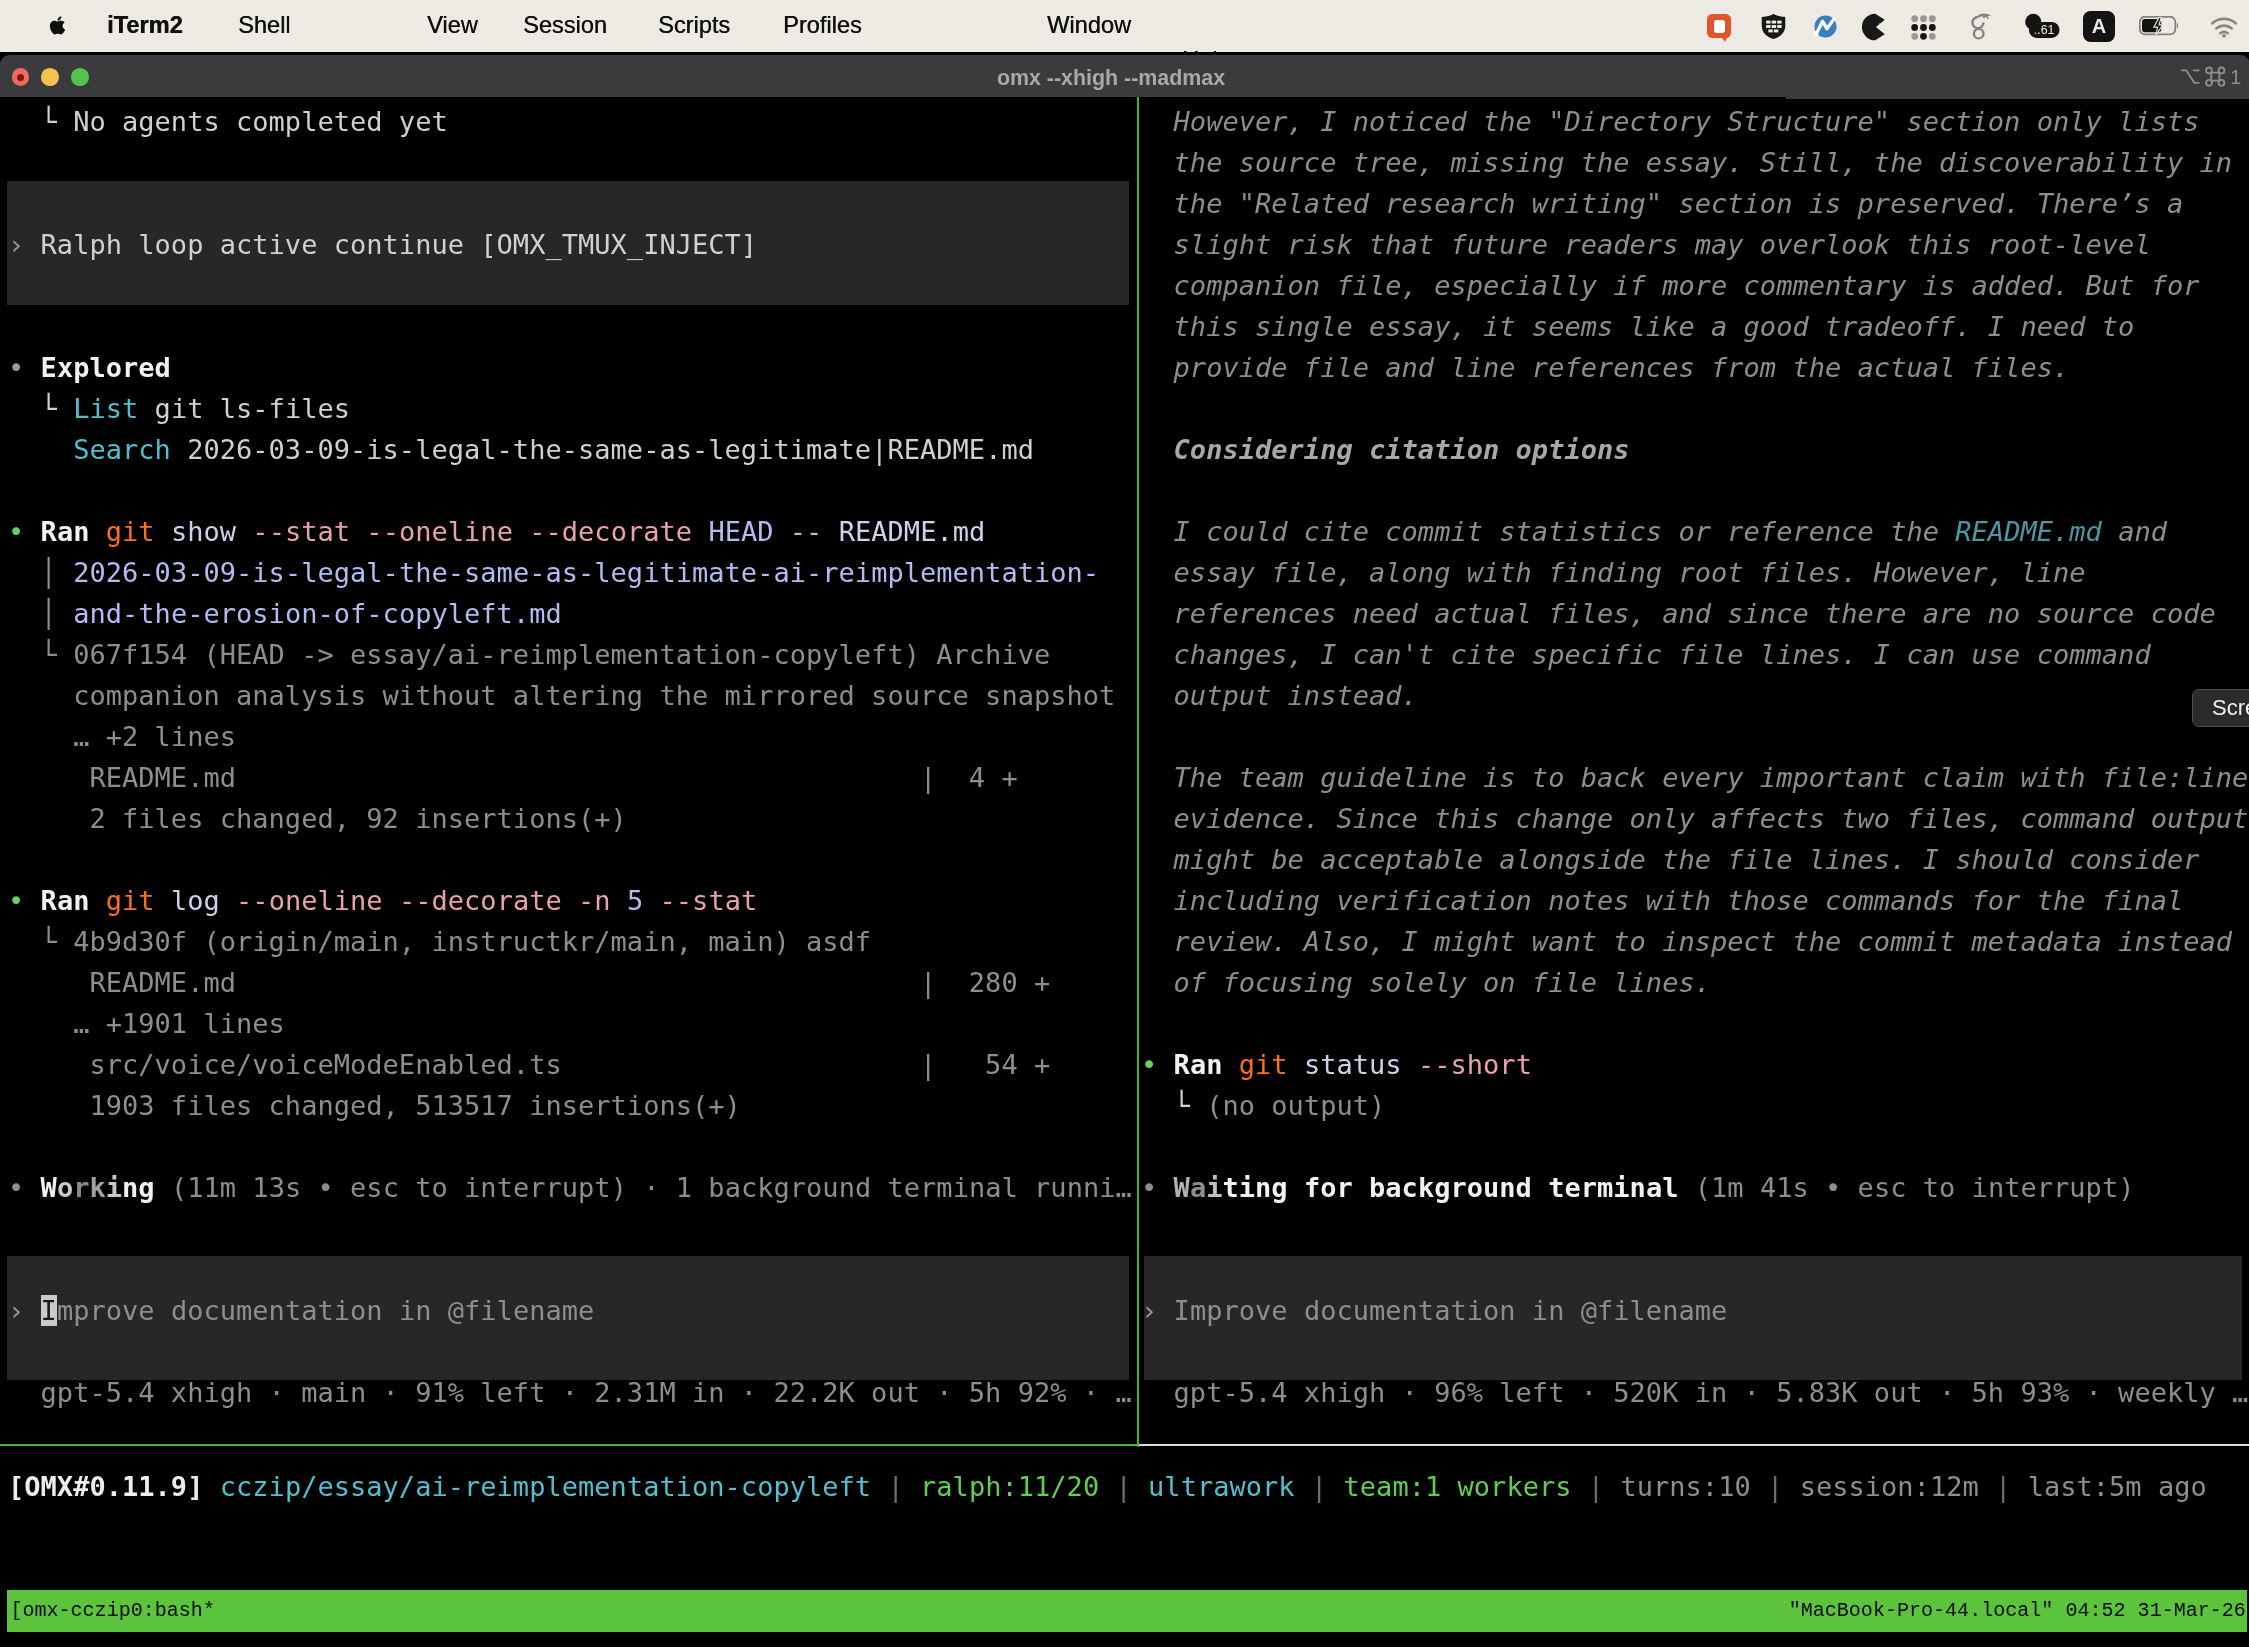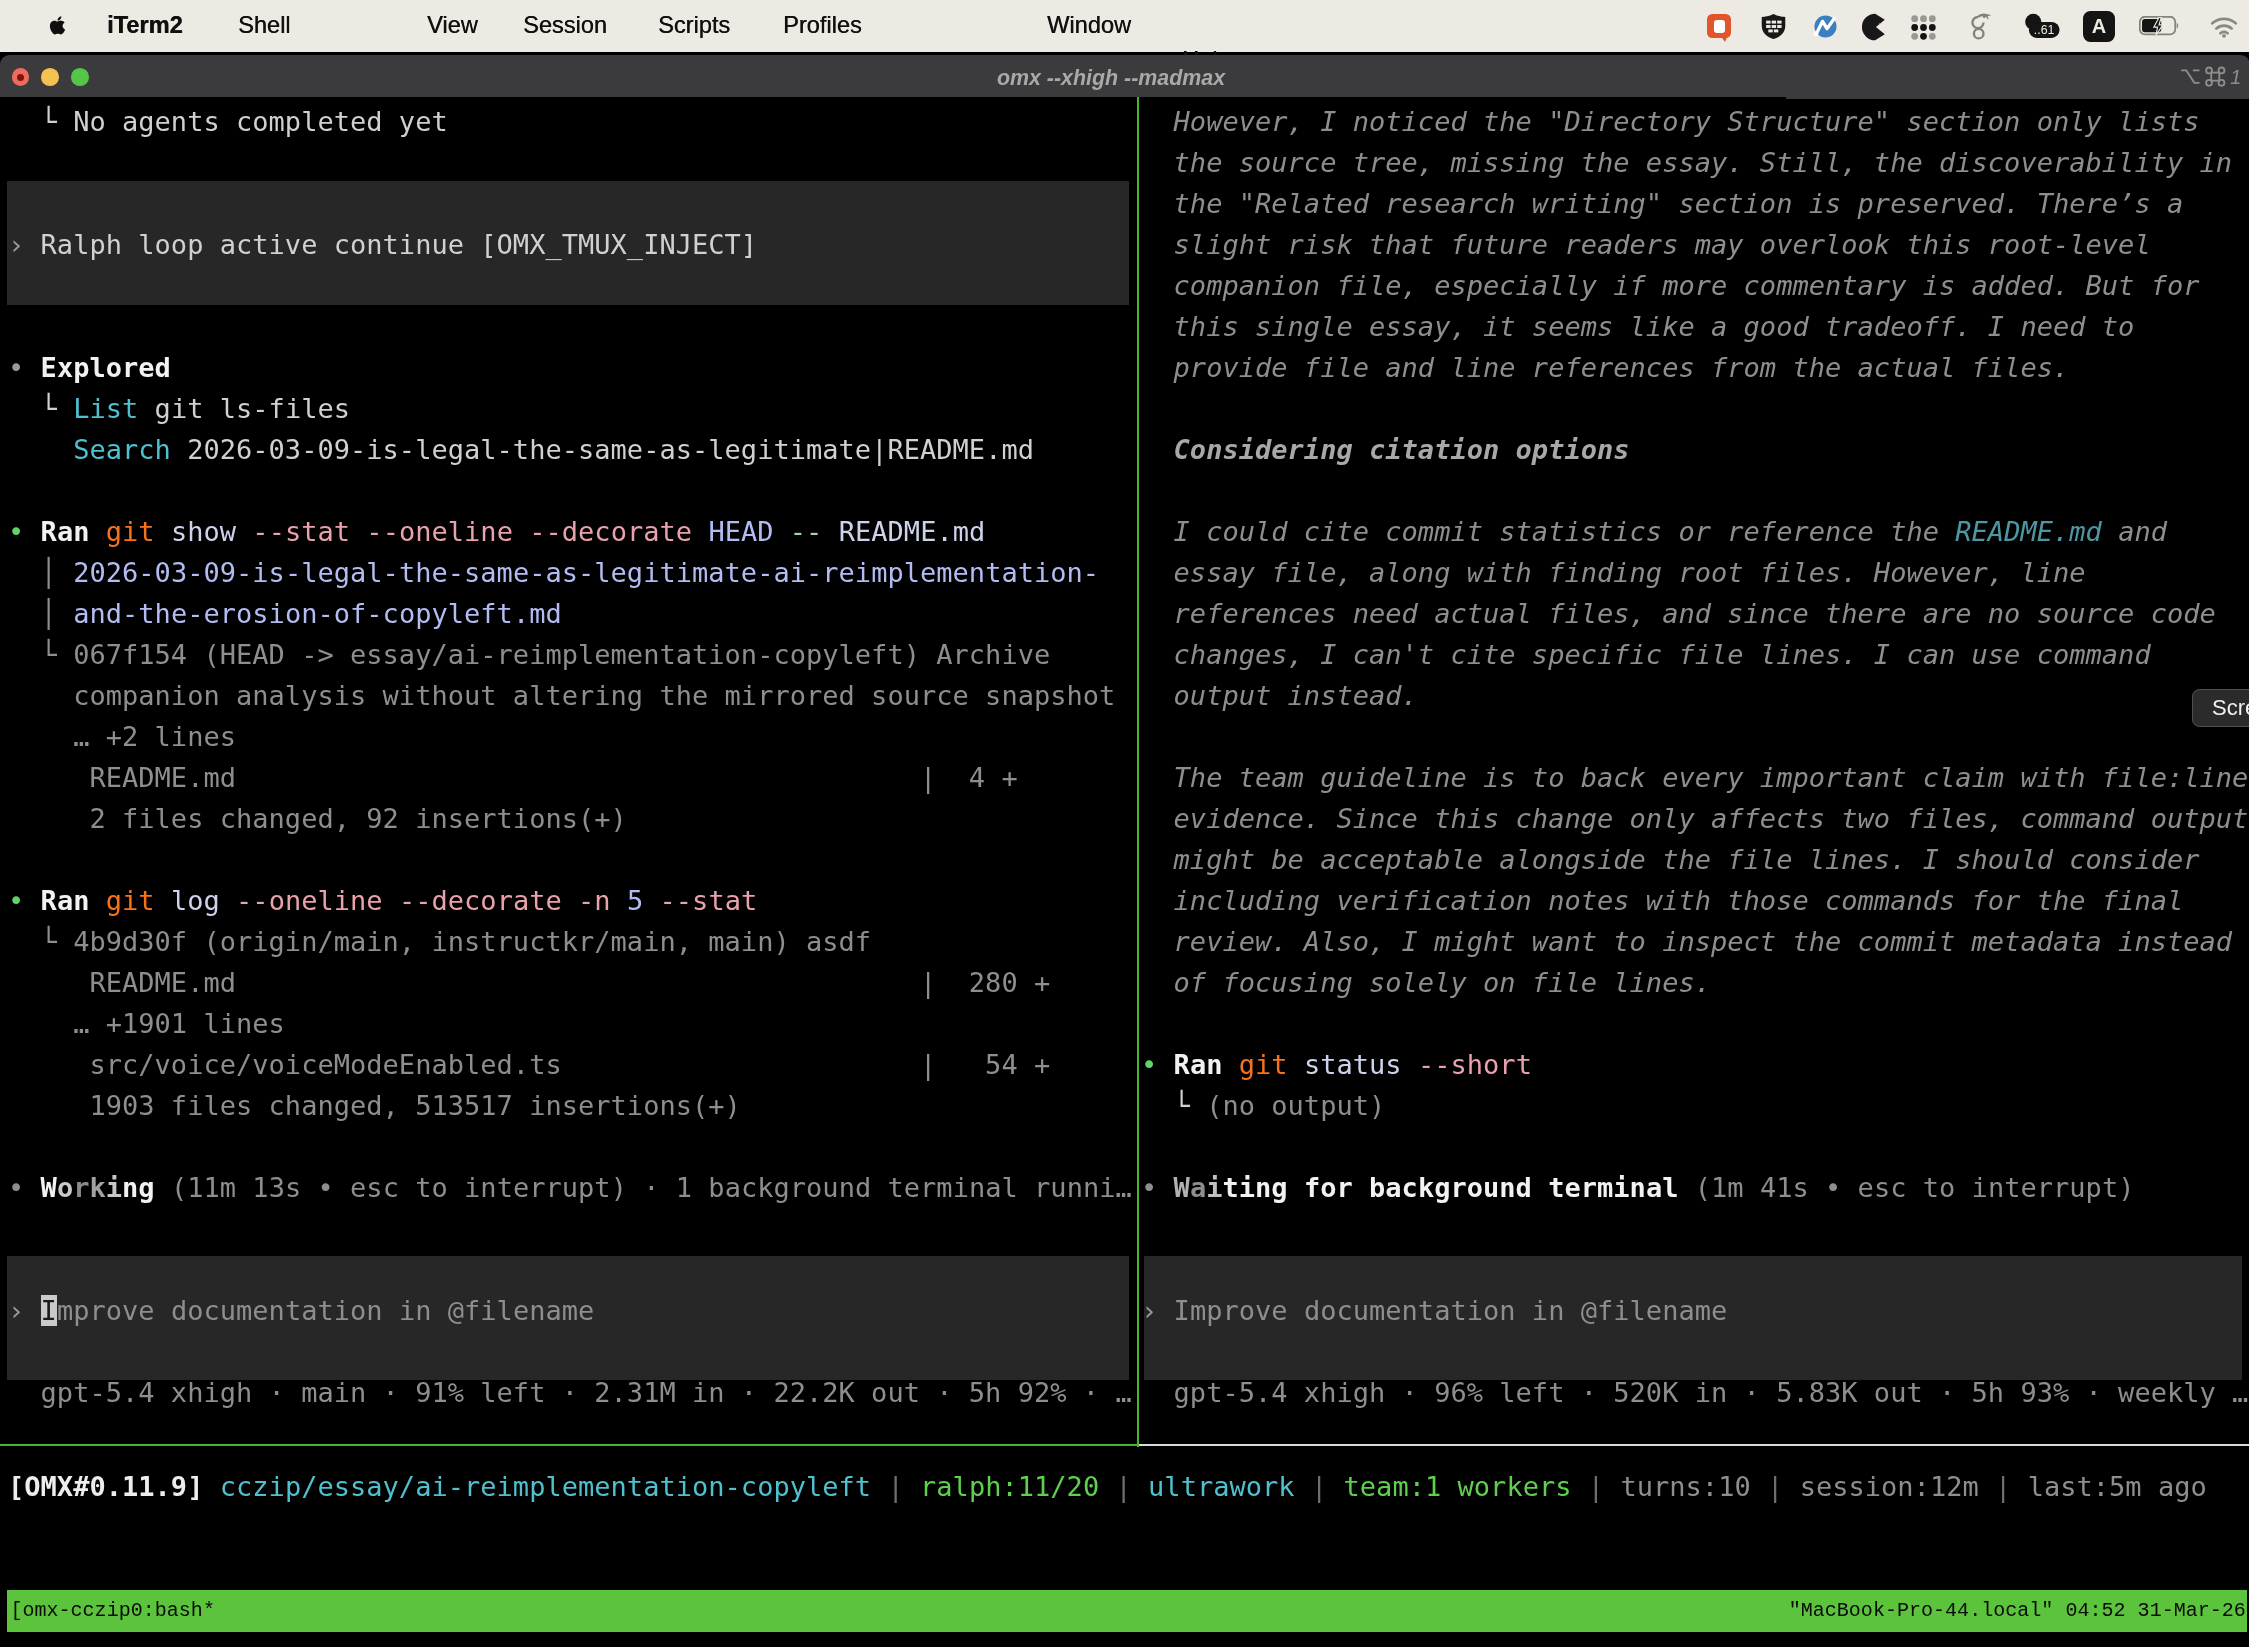--- a/index.html
+++ b/index.html
@@ -2,21 +2,21 @@
 <html style="font-size:11.8px"><head>
 <meta charset="utf-8">
 <style>
   * { margin:0; padding:0; box-sizing:border-box; }
   html,body { width:2250px; height:1648px; background:#000; overflow:hidden; }
   body { position:relative; font-family:"Liberation Mono",monospace; }
   
   #menubar { position:absolute; left:0; top:0; width:2250px; height:52px; background:#ECEAE3; }
   #menubar .mi { position:absolute; top:11.8px; font-family:"Liberation Sans",sans-serif; font-size:23.6px; line-height:26.6px; color:#0f0f0f; text-shadow:0.4px 0 0 #2a2a2a; }
   
-  #titlebar { position:absolute; left:0; top:55px; width:2250px; height:44px; background:#3B3B3D; border-radius:9.6px 9.6px 0 0;font-style:italic; }
+  #titlebar { position:absolute; left:0; top:55px; width:2250px; height:44px; background:#3B3B3D; border-radius:9.6px 9.6px 0 0; }
   .tl { position:absolute; top:13.3px; width:17.7px; height:17.7px; border-radius:50%; }
   #title { position:absolute; top:11px; left:0; width:2222px; text-align:center; font-family:"Liberation Sans",sans-serif; font-size:21.4px; font-weight:bold; color:#a9a9a7; }
   
   #term { position:absolute; left:0; top:97px; width:1786px; height:1551px; background:#000; }
   pre.pane { position:absolute; font-size:27px; line-height:41px; letter-spacing:0.03px; color:#d0d0d0; white-space:pre; }
   .dim { color:#8e8e8e; }
   .dim2 { color:#9a9a9a; }
   .wb { color:#f2f2f2; font-weight:bold; }
   .cy { color:#4fc0d0; }
   .bl { color:#f97316; }

